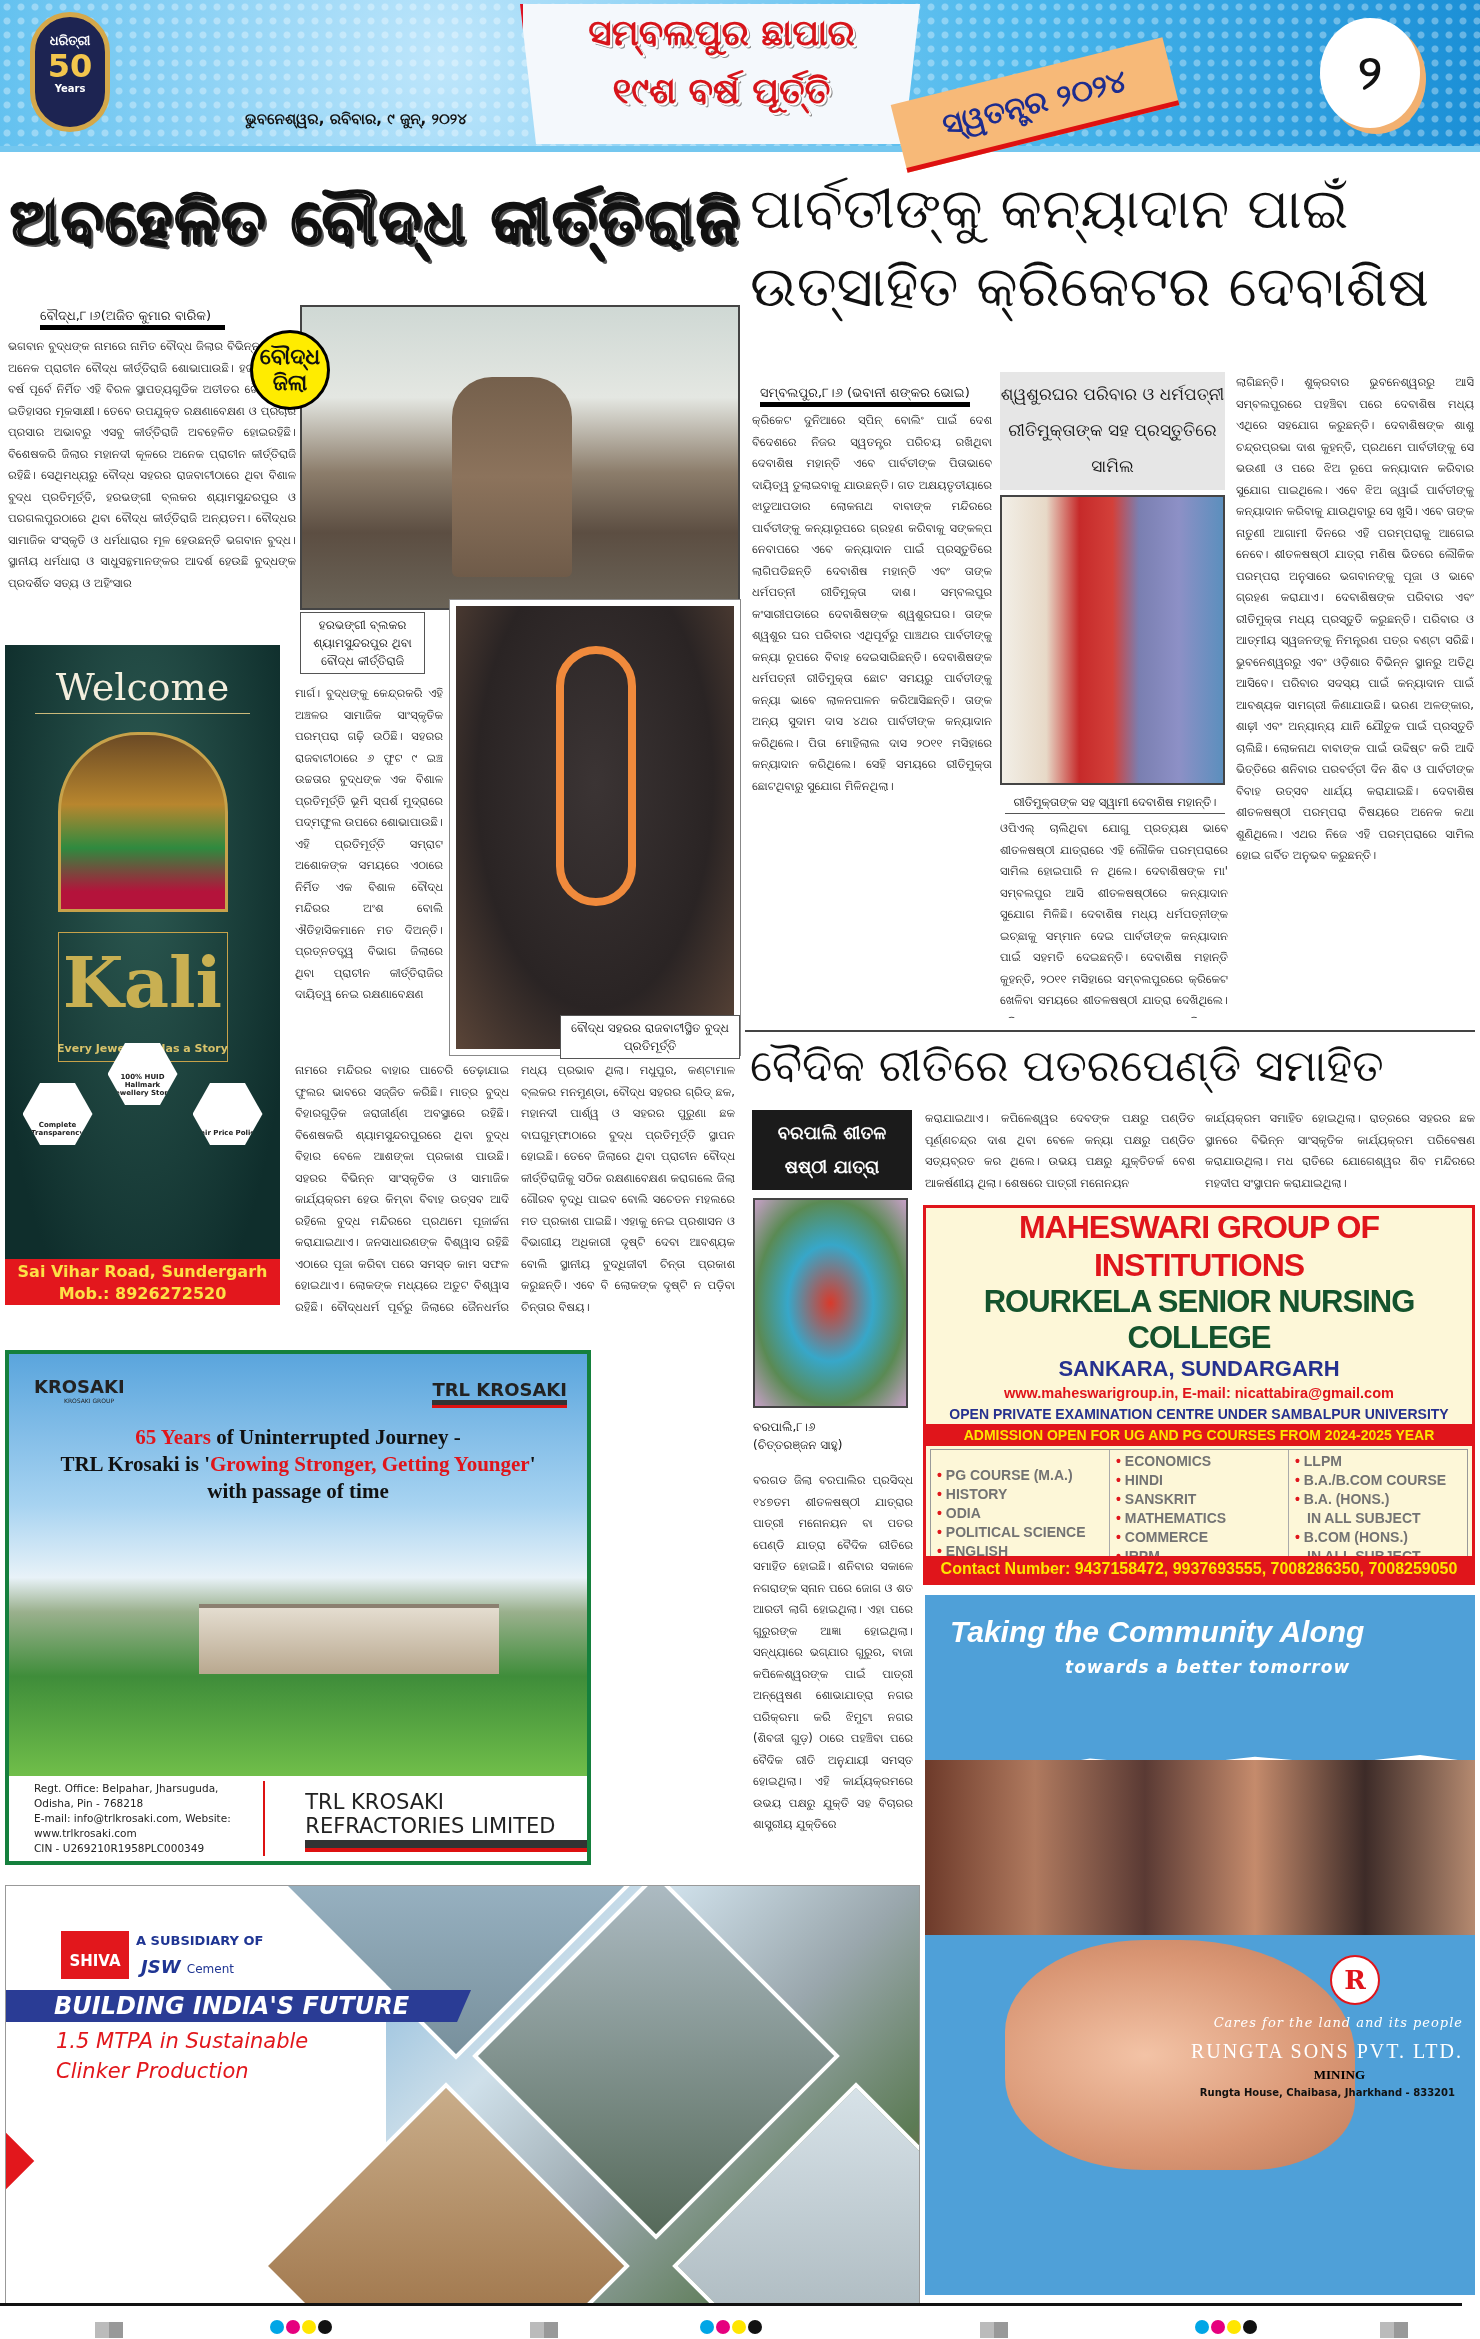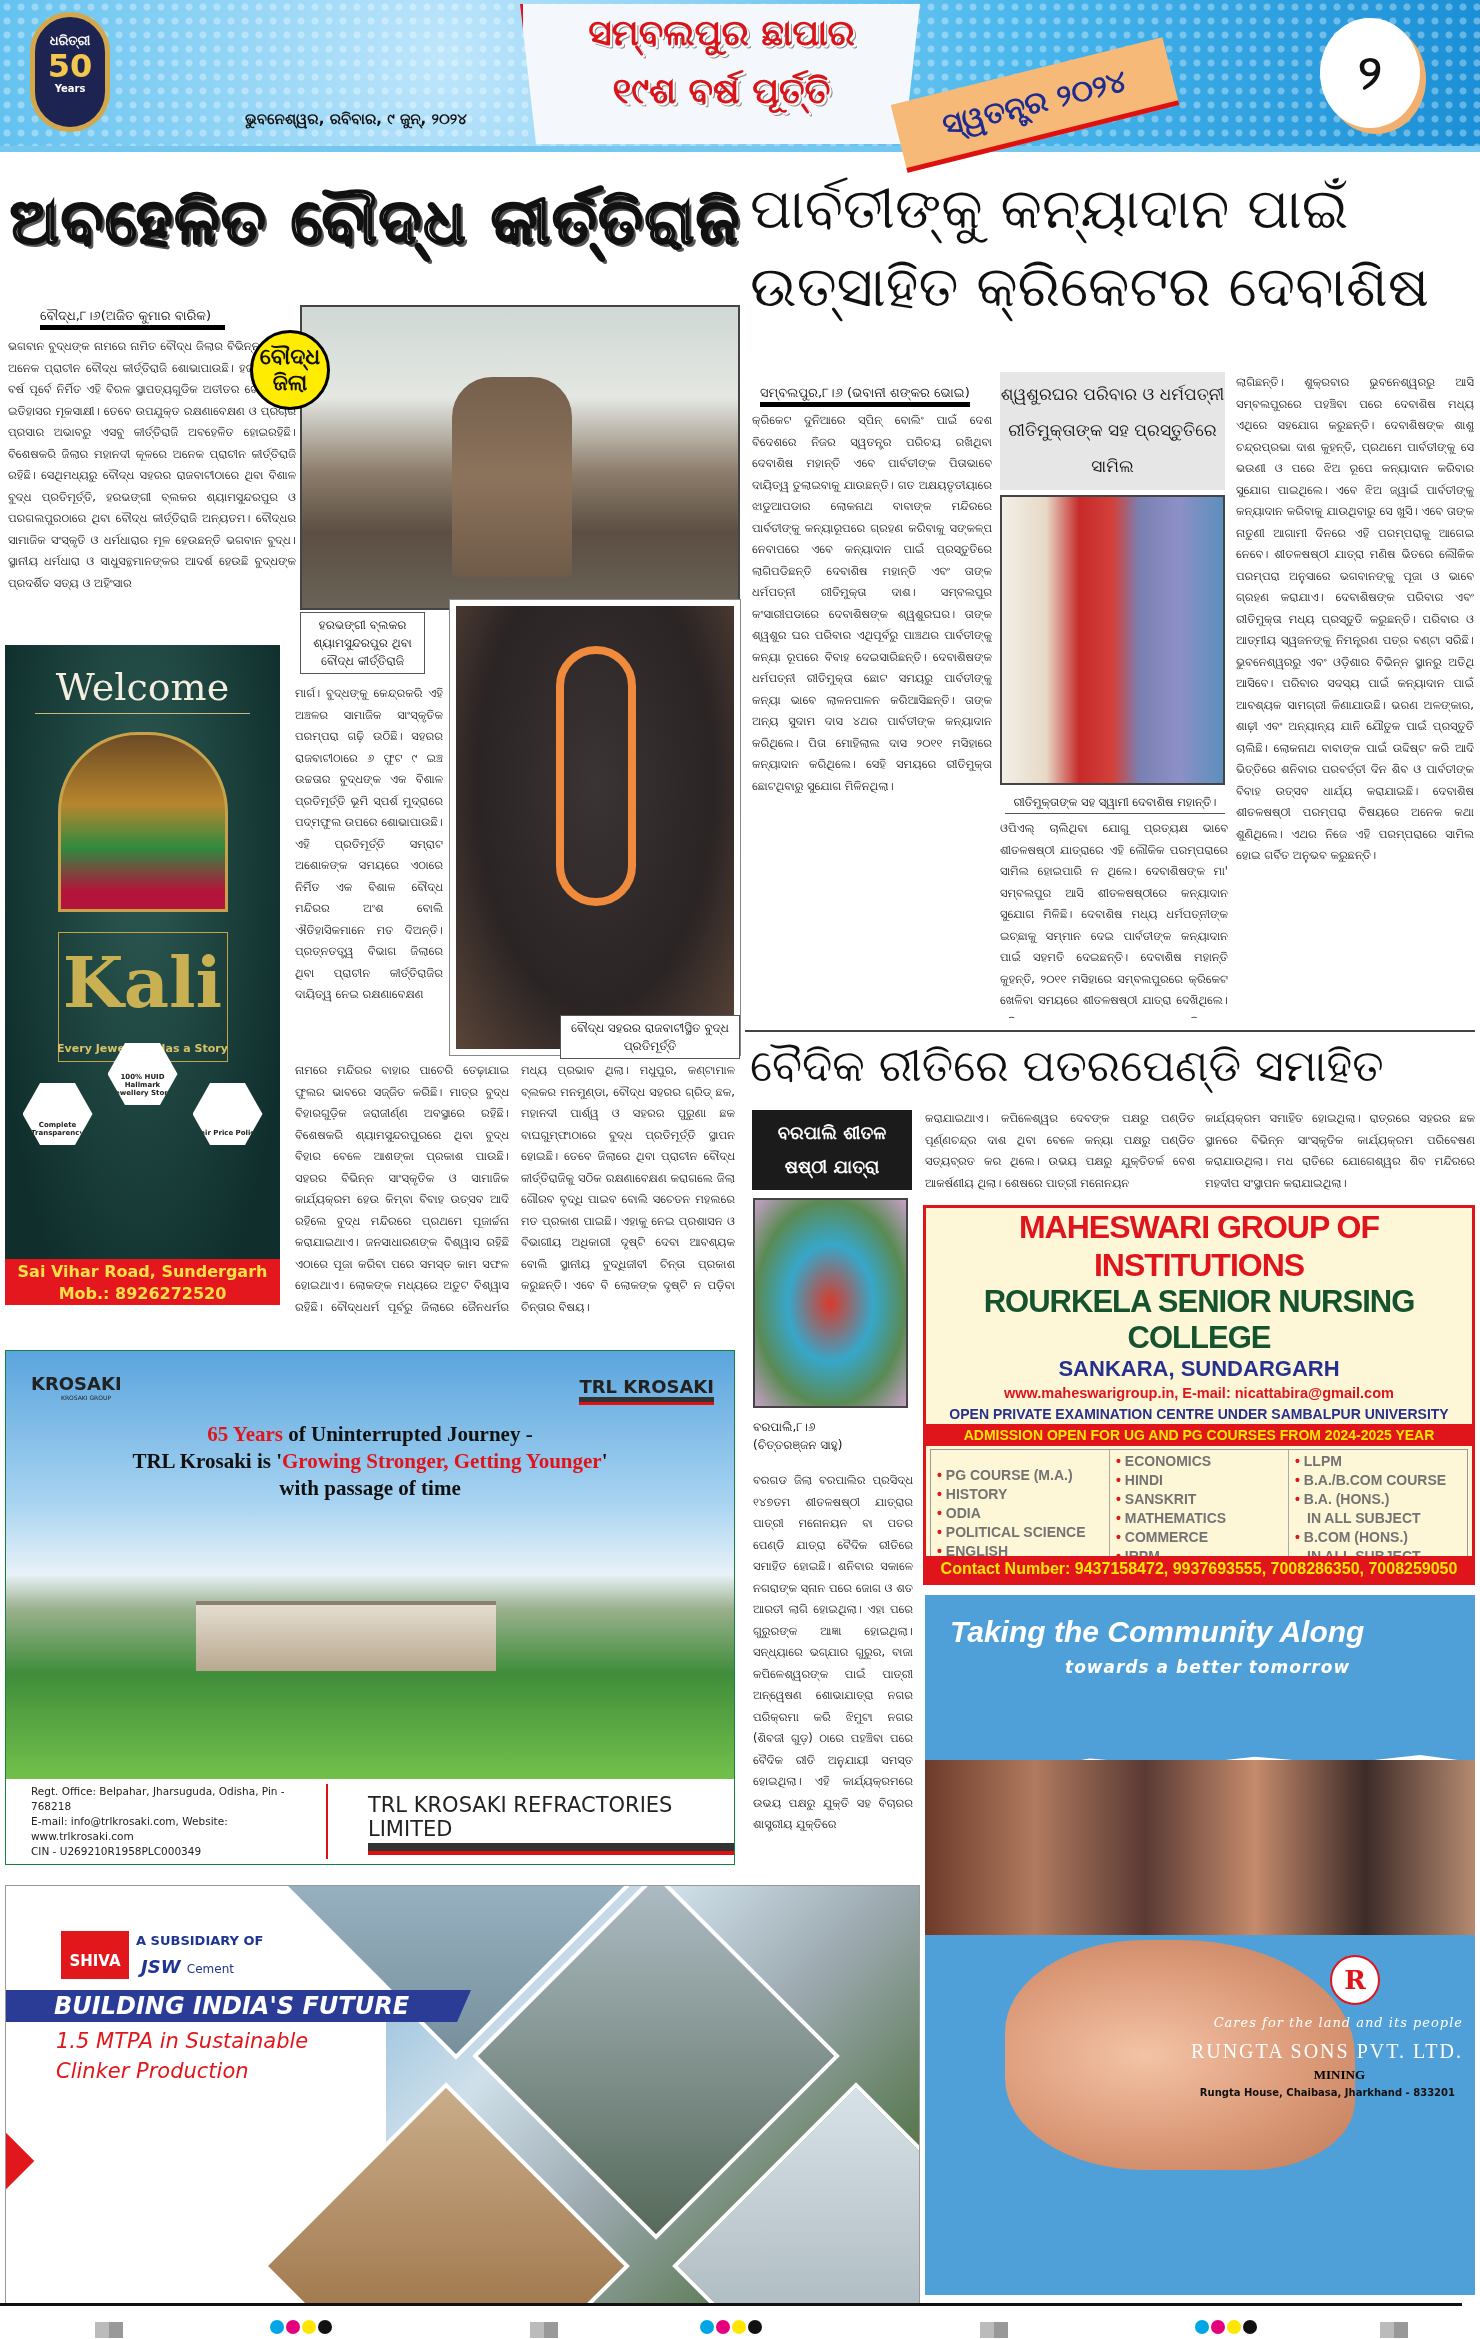--- a/index.html
+++ b/index.html
@@ -28,21 +28,21 @@
 .yellow-tag{left:250px;top:330px;width:80px;height:80px;border-radius:50%;background:#ffec00;border:3px solid #000;display:flex;flex-direction:column;align-items:center;justify-content:center;font-weight:bold;font-size:22px;line-height:26px;z-index:3}
 
 .kali{left:5px;top:645px;width:275px;height:660px;background:radial-gradient(ellipse at 50% 30%,#2d5a52,#0f2e2c 80%);color:#e9d9a4;text-align:center}
 .kali .w{font-family:"DejaVu Serif",serif;font-size:38px;color:#f3eedd;margin-top:20px;border-bottom:1px solid #cbb97a;margin:20px 30px 0;padding-bottom:4px}
 .kali .portrait{margin:18px auto 0;width:170px;height:180px;border:3px solid #c7a24a;border-radius:80px 80px 0 0;background:linear-gradient(180deg,#6b4a25,#b8862e 40%,#2f8a3f 65%,#b4133b 90%)}
 .kali .logo{margin:20px auto 0;width:170px;height:130px;border:1px solid #c7a24a;font-family:"DejaVu Serif",serif;font-size:70px;font-weight:bold;color:#c9b052;line-height:100px}
 .kali .tagline{font-size:11px;font-weight:bold;color:#d8c26a;margin-top:-20px}
 .kali .icons{display:flex;justify-content:space-around;margin-top:28px;padding:0 10px}
 .kali .ic{width:70px;height:62px;background:#fff;color:#222;font-size:7px;font-weight:bold;display:flex;align-items:flex-end;justify-content:center;padding-bottom:8px;clip-path:polygon(25% 0,75% 0,100% 50%,75% 100%,25% 100%,0 50%)}
 .kali .addr{position:absolute;left:0;right:0;bottom:0;height:46px;background:#e3171d;color:#fde047;font-weight:bold;font-size:16px;line-height:22px;padding-top:2px}
-.krosaki{left:5px;top:1350px;width:730px;height:515px;border:1px solid #15803d;overflow:hidden}
+.krosaki{left:5px;top:1350px;width:586px;height:515px;border:4px solid #15803d;overflow:hidden}
 .krosaki .sky{position:absolute;left:0;top:0;width:100%;height:430px;background:linear-gradient(180deg,#5aa5dd 0,#a7d3f1 35%,#e8f2f8 52%,#9ab08d 60%,#3f8d3a 75%,#74c24b 100%)}
 .krosaki .bldg{position:absolute;left:190px;top:250px;width:300px;height:70px;background:linear-gradient(180deg,#e4ddd0,#b9a88f);border-top:4px solid #8b8070}
 .krosaki .head{position:absolute;left:0;right:0;top:70px;text-align:center;font-family:"Liberation Serif",serif;font-weight:bold;font-size:21px;line-height:27px;color:#111}
 .krosaki .red{color:#e0151b}
 .krosaki .lg{position:absolute;font-weight:bold;font-size:18px;color:#222}
 .krosaki .foot{position:absolute;left:0;right:0;bottom:0;height:85px;background:#fff;display:flex;align-items:center;padding-left:25px}
 .krosaki .foot .info{font-size:10.5px;line-height:15px;color:#222;width:320px;border-right:2px solid #d11;padding-right:10px}
 .krosaki .foot .name{margin-left:40px;font-size:21px;color:#222;border-bottom:8px solid #333;box-shadow:0 4px 0 #d11;padding-bottom:2px}
 .shiva{left:5px;top:1885px;width:915px;height:420px;border:1px solid #999;overflow:hidden;background:#fff}
 .shiva .grid{position:absolute;left:380px;top:0;width:540px;height:420px;background:linear-gradient(135deg,#7fb3d9,#cfe0ea 30%,#9aa7ad 55%,#5c7b55 80%,#a4551f 100%)}

